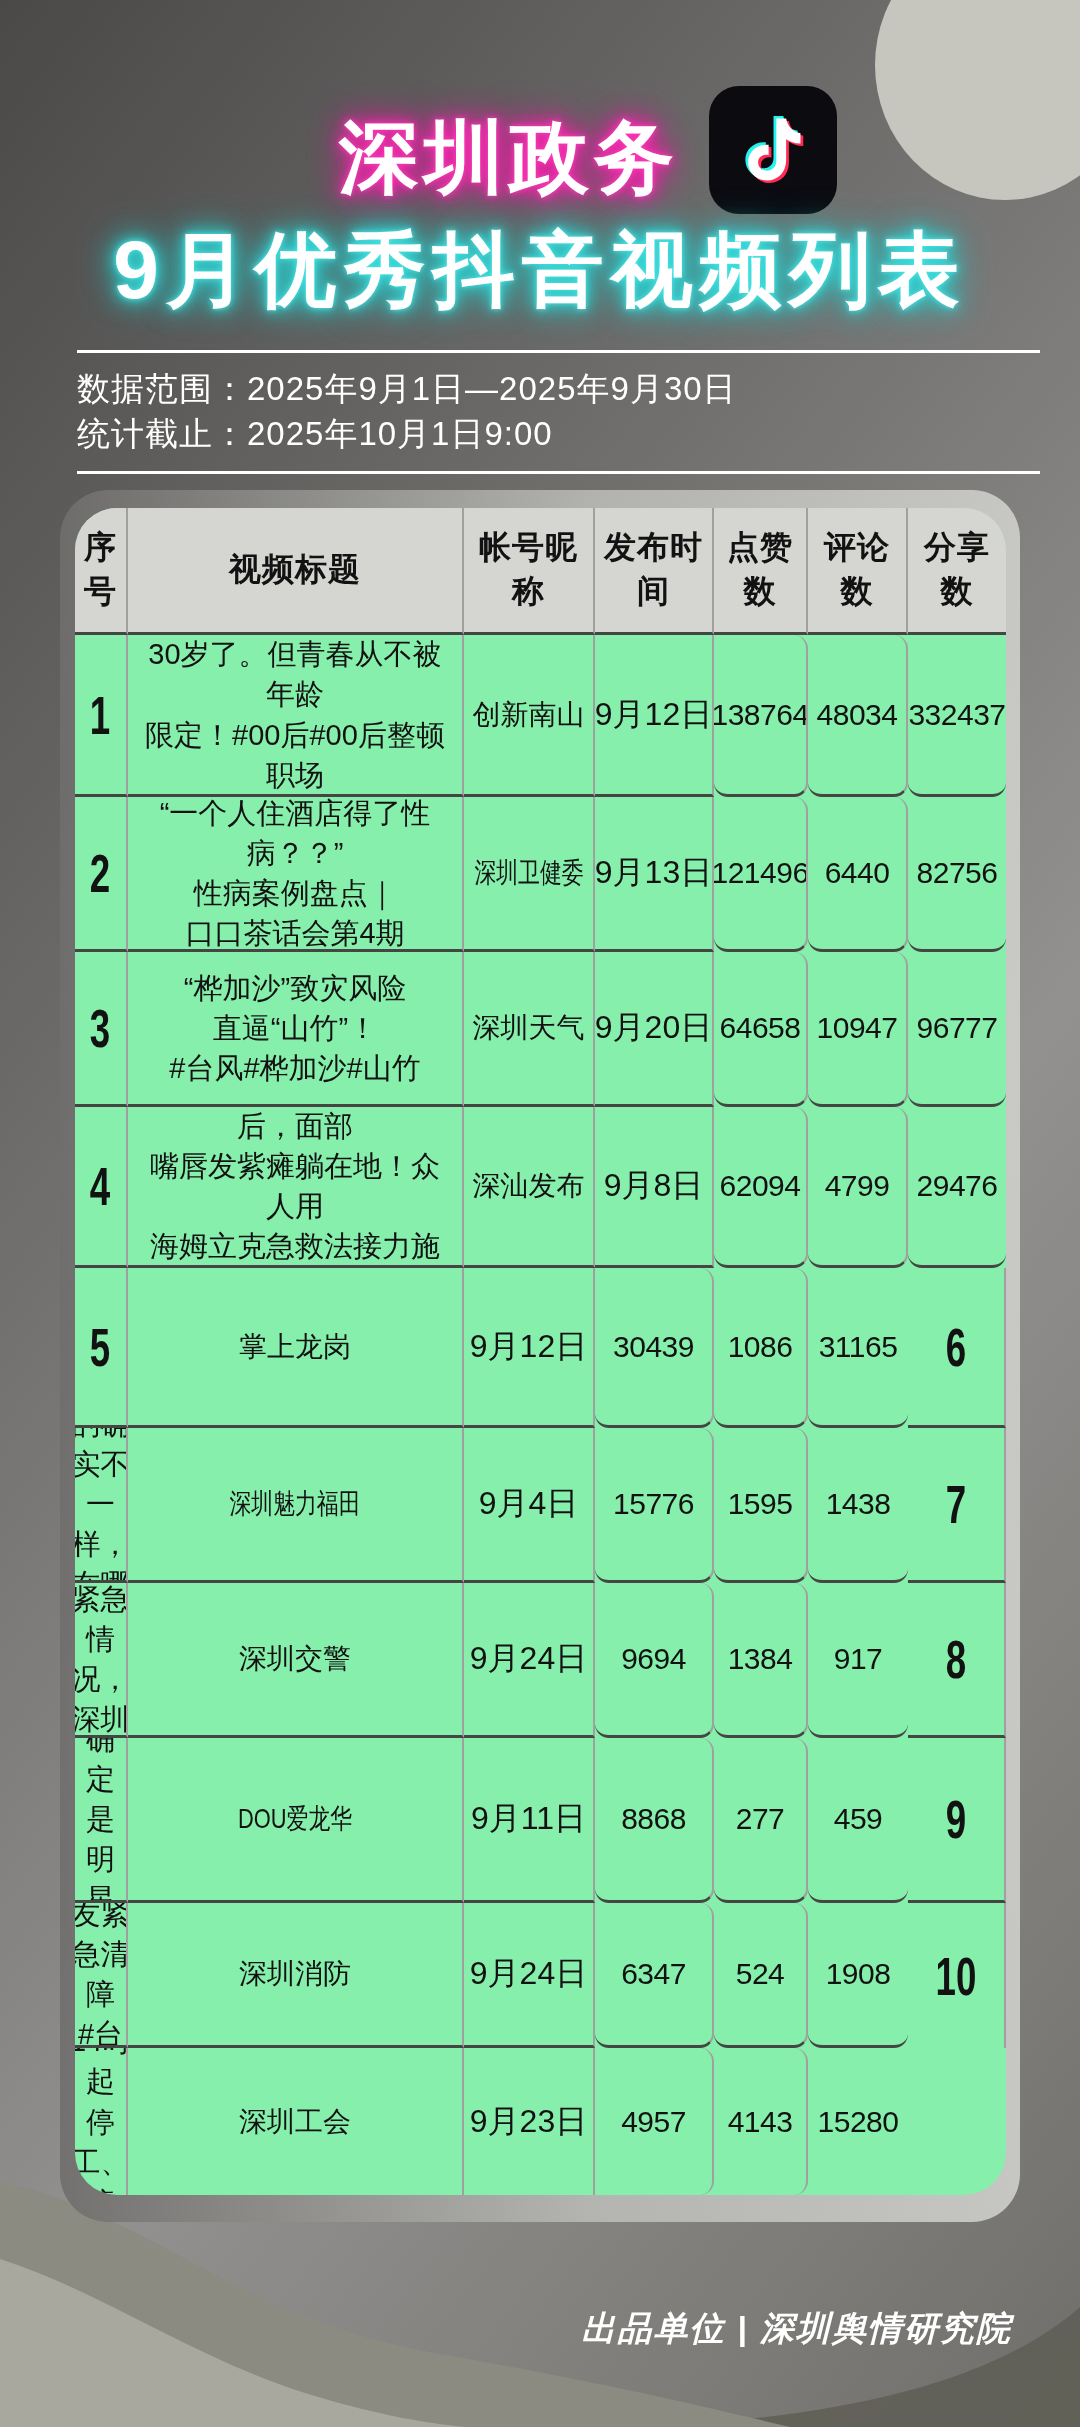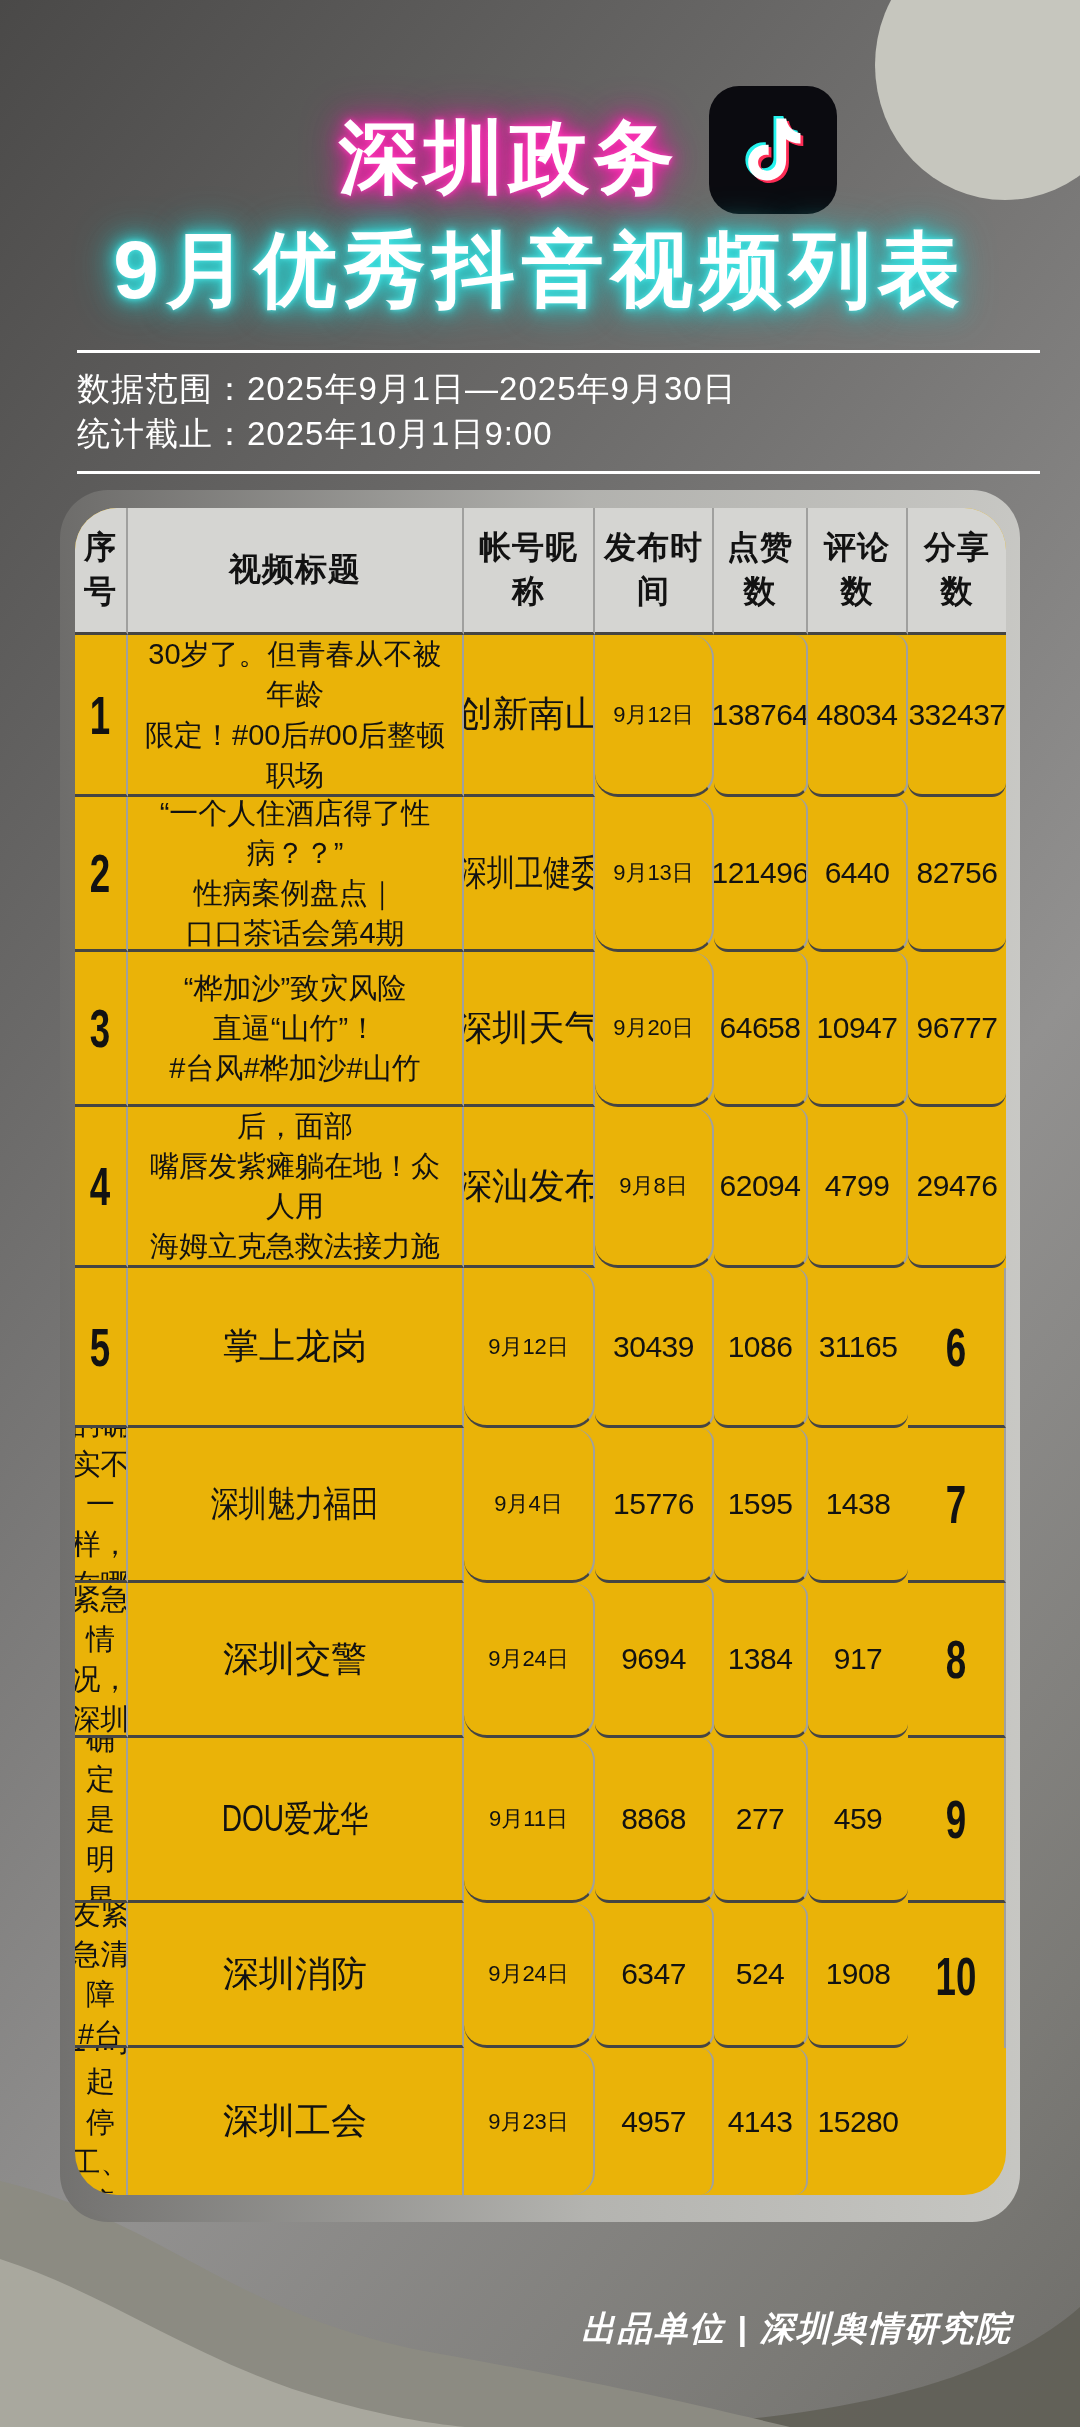--- a/index.html
+++ b/index.html
@@ -44,41 +44,41 @@
   }
   
   .card-back{
     position:absolute;left:60px;top:490px;width:960px;height:1732px;
     border-radius:48px;
     background:linear-gradient(90deg,#6f6e6c 0%,#b9b9b5 55%,#cfcfcb 100%);
     opacity:.9;
   }
   .card{
     position:absolute;left:75px;top:508px;width:931px;height:1687px;
-    border-radius:42px;overflow:hidden;background:#eab308;
+    border-radius:42px;overflow:hidden;background:#86efac;
   }
   .grid{
     display:grid;width:931px;height:1687px;
     grid-template-columns:53px 336px 131px 119px 94px 100px 98px;
     grid-template-rows:127px 162px 155px 155px 161px 160px 155px 155px 165px 145px 147px;
   }
   .cell{
     display:flex;align-items:center;justify-content:center;text-align:center;
     box-sizing:border-box;border-right:2px solid #a0a09e;border-bottom:3px solid #454543;
     color:#121212;overflow:hidden;
   }
   .cell.col-last{border-right:none;text-align:center;}
   .cell.row-last{border-bottom:none;}
   .cell.th{background:#d5d5d2;font-weight:700;font-size:32px;letter-spacing:1px;}
   .cell.idx{font-size:54px;font-weight:700;}
   .cell.idx span{display:inline-block;transform:scaleX(.68);}
   .cell.title{font-size:29px;line-height:1.38;padding:6px 8px;white-space:pre-line;}
-  .cell.account{font-size:36px;white-space:nowrap;}
+  .cell.account{font-size:28px;white-space:nowrap;}
   .cell.account .sq{display:inline-block;transform:scaleX(.78);}
-  .cell.date{font-size:22px;white-space:nowrap;border-radius:23px;}
+  .cell.date{font-size:32px;white-space:nowrap;}
   .cell.num{font-size:30px;letter-spacing:-.5px;white-space:nowrap;border-radius:14px;}
   
   .footer-credit{
     position:absolute;top:2306px;right:68px;
     font-size:34px;font-weight:700;font-style:italic;color:#ffffff;letter-spacing:2px;
     white-space:nowrap;
     margin-left:45px;
   }
 </style>
 </head>

